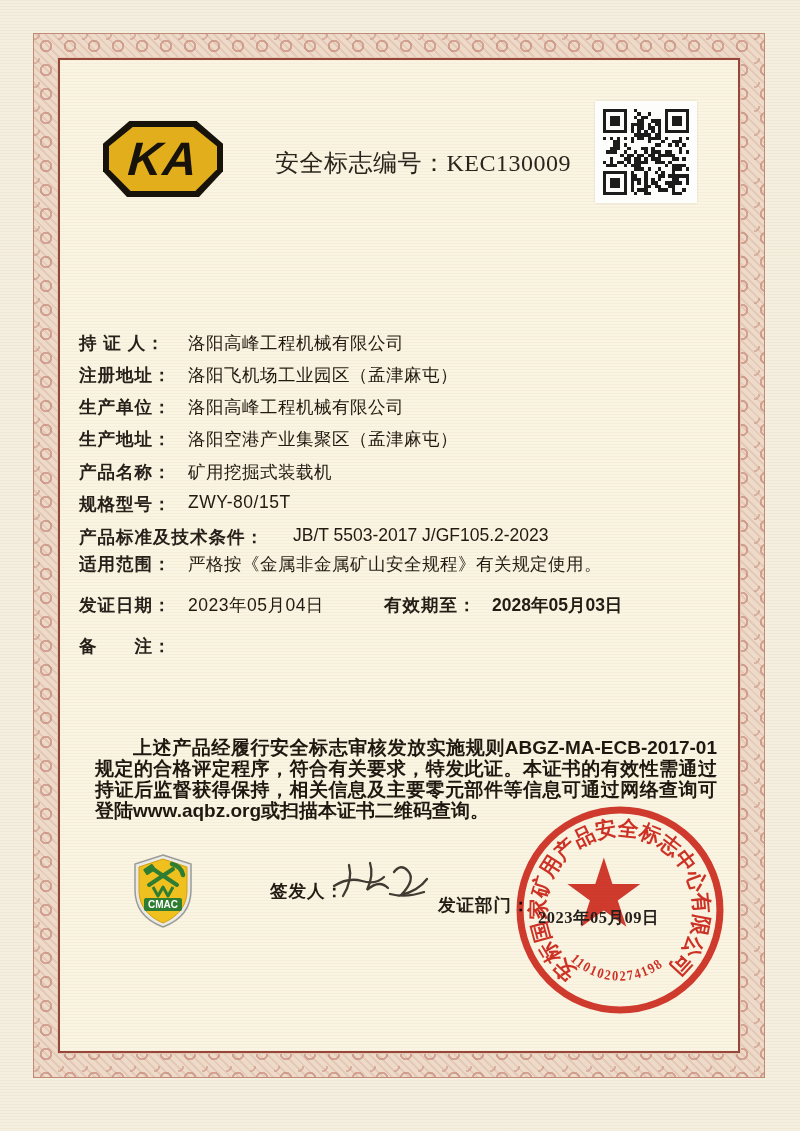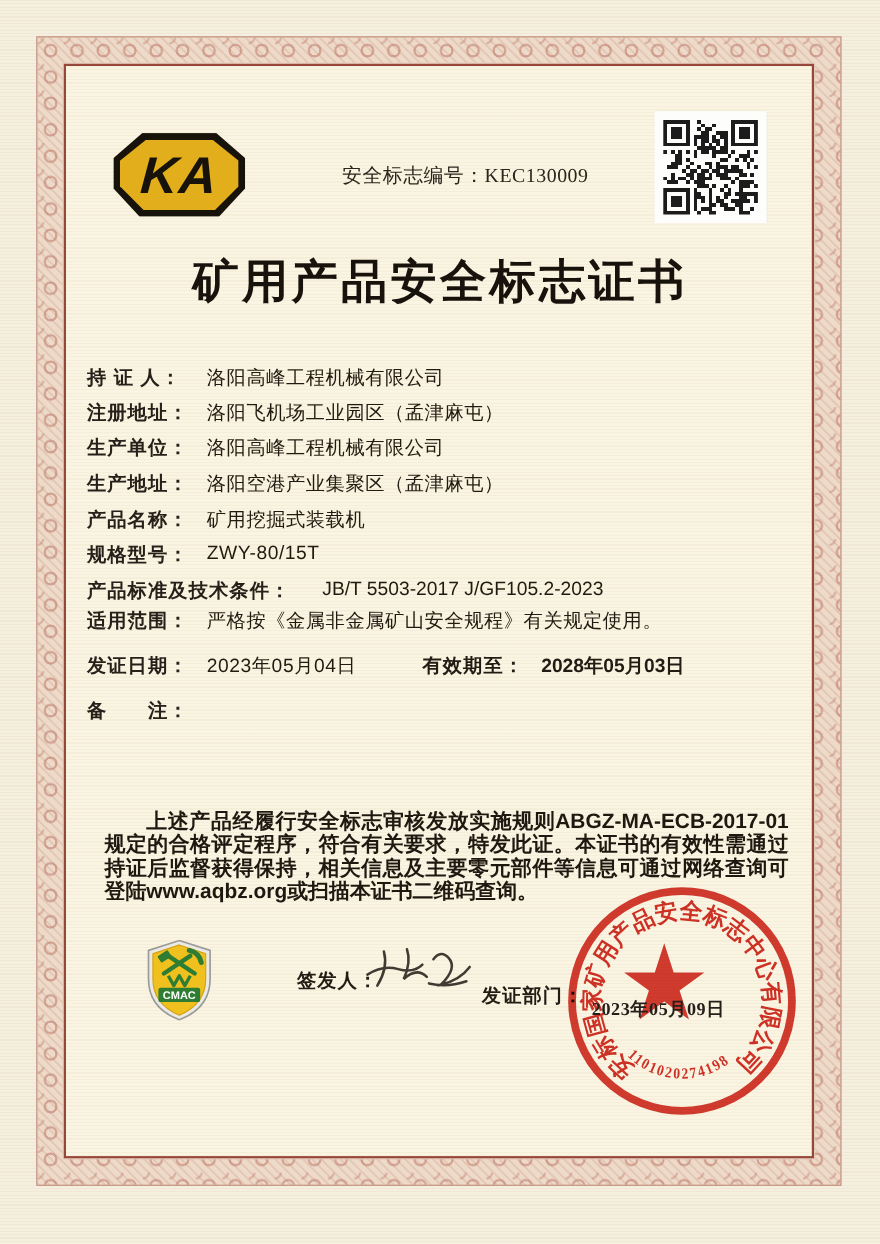--- a/index.html
+++ b/index.html
@@ -35,21 +35,21 @@
   .ka .outer{position:absolute; inset:0; background:#17130a;
     clip-path:polygon(22% 0,78% 0,100% 30%,100% 66%,80% 100%,20% 100%,0 66%,0 30%);}
   .ka .inner{position:absolute; inset:6px; background:linear-gradient(160deg,#ecбе2e 0%,#e2ae1c 55%,#caa м 100%);
     background:#e2ae1c;
     clip-path:polygon(22% 0,78% 0,100% 30%,100% 66%,80% 100%,20% 100%,0 66%,0 30%);}
   .ka .txt{position:absolute; inset:0; display:flex; align-items:center; justify-content:center;
     font-family:"Liberation Sans",sans-serif; font-weight:900; font-style:italic;
     font-size:47px; letter-spacing:1px; color:#17130a; transform:skewX(-4deg); padding-bottom:2px;}
   
   .cert-no{position:absolute; left:0; top:147px; width:100%; text-align:center; z-index:3;
-    font-family:"Liberation Serif", serif; font-size:18px; color:#2a241c; letter-spacing:.5px; padding-left:46px; box-sizing:border-box;}
+    font-family:"Liberation Serif", serif; font-size:24px; color:#2a241c; letter-spacing:.5px; padding-left:46px; box-sizing:border-box;}
   
   .qr{position:absolute; left:595px; top:101px; width:102px; height:102px; background:#fdfdfb; z-index:3;
     display:flex; align-items:center; justify-content:center; box-shadow:0 0 2px rgba(0,0,0,.12);}
   .qr svg{width:86px; height:86px;}
   
   .title{position:absolute; left:0; top:228px; width:100%; text-align:center; z-index:3;
     font-family:"Liberation Serif", serif; font-weight:900; font-size:42px; letter-spacing:3px; color:#18120c;}
   
   .row{position:absolute; left:79px; height:24px; white-space:nowrap; z-index:3;}
   .row .lbl{font-size:17.5px; font-weight:600; letter-spacing:1px; color:#27201а; color:#27201a;}
@@ -87,21 +87,20 @@
   <div class="cert-no">
     <span>安全标志编号：</span><span>KEC130009</span>
   </div>
 
   <div class="qr">
     <svg id="qr-svg" viewBox="0 0 25 25" shape-rendering="crispEdges">
         <path d="M0 0h1v1h-1zM1 0h1v1h-1zM2 0h1v1h-1zM3 0h1v1h-1zM4 0h1v1h-1zM5 0h1v1h-1zM6 0h1v1h-1zM9 0h1v1h-1zM18 0h1v1h-1zM19 0h1v1h-1zM20 0h1v1h-1zM21 0h1v1h-1zM22 0h1v1h-1zM23 0h1v1h-1zM24 0h1v1h-1zM0 1h1v1h-1zM6 1h1v1h-1zM10 1h1v1h-1zM13 1h1v1h-1zM18 1h1v1h-1zM24 1h1v1h-1zM0 2h1v1h-1zM2 2h1v1h-1zM3 2h1v1h-1zM4 2h1v1h-1zM6 2h1v1h-1zM9 2h1v1h-1zM11 2h1v1h-1zM12 2h1v1h-1zM18 2h1v1h-1zM20 2h1v1h-1zM21 2h1v1h-1zM22 2h1v1h-1zM24 2h1v1h-1zM0 3h1v1h-1zM2 3h1v1h-1zM3 3h1v1h-1zM4 3h1v1h-1zM6 3h1v1h-1zM10 3h1v1h-1zM11 3h1v1h-1zM14 3h1v1h-1zM15 3h1v1h-1zM16 3h1v1h-1zM18 3h1v1h-1zM20 3h1v1h-1zM21 3h1v1h-1zM22 3h1v1h-1zM24 3h1v1h-1zM0 4h1v1h-1zM2 4h1v1h-1zM3 4h1v1h-1zM4 4h1v1h-1zM6 4h1v1h-1zM8 4h1v1h-1zM9 4h1v1h-1zM10 4h1v1h-1zM11 4h1v1h-1zM13 4h1v1h-1zM15 4h1v1h-1zM16 4h1v1h-1zM18 4h1v1h-1zM20 4h1v1h-1zM21 4h1v1h-1zM22 4h1v1h-1zM24 4h1v1h-1zM0 5h1v1h-1zM6 5h1v1h-1zM8 5h1v1h-1zM10 5h1v1h-1zM11 5h1v1h-1zM13 5h1v1h-1zM14 5h1v1h-1zM16 5h1v1h-1zM18 5h1v1h-1zM24 5h1v1h-1zM0 6h1v1h-1zM1 6h1v1h-1zM2 6h1v1h-1zM3 6h1v1h-1zM4 6h1v1h-1zM5 6h1v1h-1zM6 6h1v1h-1zM8 6h1v1h-1zM10 6h1v1h-1zM12 6h1v1h-1zM14 6h1v1h-1zM16 6h1v1h-1zM18 6h1v1h-1zM19 6h1v1h-1zM20 6h1v1h-1zM21 6h1v1h-1zM22 6h1v1h-1zM23 6h1v1h-1zM24 6h1v1h-1zM9 7h1v1h-1zM10 7h1v1h-1zM11 7h1v1h-1zM12 7h1v1h-1zM13 7h1v1h-1zM15 7h1v1h-1zM16 7h1v1h-1zM0 8h1v1h-1zM2 8h1v1h-1zM4 8h1v1h-1zM6 8h1v1h-1zM8 8h1v1h-1zM10 8h1v1h-1zM11 8h1v1h-1zM13 8h1v1h-1zM14 8h1v1h-1zM15 8h1v1h-1zM16 8h1v1h-1zM18 8h1v1h-1zM22 8h1v1h-1zM24 8h1v1h-1zM3 9h1v1h-1zM4 9h1v1h-1zM8 9h1v1h-1zM13 9h1v1h-1zM17 9h1v1h-1zM20 9h1v1h-1zM21 9h1v1h-1zM22 9h1v1h-1zM3 10h1v1h-1zM4 10h1v1h-1zM6 10h1v1h-1zM15 10h1v1h-1zM16 10h1v1h-1zM19 10h1v1h-1zM21 10h1v1h-1zM23 10h1v1h-1zM2 11h1v1h-1zM3 11h1v1h-1zM4 11h1v1h-1zM7 11h1v1h-1zM11 11h1v1h-1zM12 11h1v1h-1zM14 11h1v1h-1zM22 11h1v1h-1zM1 12h1v1h-1zM2 12h1v1h-1zM3 12h1v1h-1zM6 12h1v1h-1zM9 12h1v1h-1zM12 12h1v1h-1zM14 12h1v1h-1zM15 12h1v1h-1zM16 12h1v1h-1zM18 12h1v1h-1zM19 12h1v1h-1zM22 12h1v1h-1zM24 12h1v1h-1zM5 13h1v1h-1zM7 13h1v1h-1zM8 13h1v1h-1zM10 13h1v1h-1zM11 13h1v1h-1zM13 13h1v1h-1zM14 13h1v1h-1zM16 13h1v1h-1zM17 13h1v1h-1zM18 13h1v1h-1zM19 13h1v1h-1zM20 13h1v1h-1zM2 14h1v1h-1zM6 14h1v1h-1zM7 14h1v1h-1zM9 14h1v1h-1zM10 14h1v1h-1zM12 14h1v1h-1zM14 14h1v1h-1zM15 14h1v1h-1zM16 14h1v1h-1zM20 14h1v1h-1zM21 14h1v1h-1zM23 14h1v1h-1zM0 15h1v1h-1zM2 15h1v1h-1zM4 15h1v1h-1zM5 15h1v1h-1zM7 15h1v1h-1zM9 15h1v1h-1zM10 15h1v1h-1zM11 15h1v1h-1zM12 15h1v1h-1zM15 15h1v1h-1zM16 15h1v1h-1zM17 15h1v1h-1zM19 15h1v1h-1zM1 16h1v1h-1zM2 16h1v1h-1zM3 16h1v1h-1zM6 16h1v1h-1zM8 16h1v1h-1zM9 16h1v1h-1zM10 16h1v1h-1zM18 16h1v1h-1zM20 16h1v1h-1zM21 16h1v1h-1zM22 16h1v1h-1zM23 16h1v1h-1zM9 17h1v1h-1zM10 17h1v1h-1zM11 17h1v1h-1zM13 17h1v1h-1zM16 17h1v1h-1zM20 17h1v1h-1zM21 17h1v1h-1zM22 17h1v1h-1zM24 17h1v1h-1zM0 18h1v1h-1zM1 18h1v1h-1zM2 18h1v1h-1zM3 18h1v1h-1zM4 18h1v1h-1zM5 18h1v1h-1zM6 18h1v1h-1zM8 18h1v1h-1zM12 18h1v1h-1zM15 18h1v1h-1zM17 18h1v1h-1zM20 18h1v1h-1zM0 19h1v1h-1zM6 19h1v1h-1zM8 19h1v1h-1zM9 19h1v1h-1zM12 19h1v1h-1zM16 19h1v1h-1zM17 19h1v1h-1zM19 19h1v1h-1zM20 19h1v1h-1zM21 19h1v1h-1zM22 19h1v1h-1zM23 19h1v1h-1zM24 19h1v1h-1zM0 20h1v1h-1zM2 20h1v1h-1zM3 20h1v1h-1zM4 20h1v1h-1zM6 20h1v1h-1zM8 20h1v1h-1zM9 20h1v1h-1zM10 20h1v1h-1zM12 20h1v1h-1zM14 20h1v1h-1zM16 20h1v1h-1zM20 20h1v1h-1zM21 20h1v1h-1zM24 20h1v1h-1zM0 21h1v1h-1zM2 21h1v1h-1zM3 21h1v1h-1zM4 21h1v1h-1zM6 21h1v1h-1zM8 21h1v1h-1zM10 21h1v1h-1zM12 21h1v1h-1zM14 21h1v1h-1zM15 21h1v1h-1zM18 21h1v1h-1zM19 21h1v1h-1zM20 21h1v1h-1zM21 21h1v1h-1zM22 21h1v1h-1zM24 21h1v1h-1zM0 22h1v1h-1zM2 22h1v1h-1zM3 22h1v1h-1zM4 22h1v1h-1zM6 22h1v1h-1zM8 22h1v1h-1zM12 22h1v1h-1zM13 22h1v1h-1zM15 22h1v1h-1zM16 22h1v1h-1zM19 22h1v1h-1zM20 22h1v1h-1zM0 23h1v1h-1zM6 23h1v1h-1zM8 23h1v1h-1zM10 23h1v1h-1zM11 23h1v1h-1zM12 23h1v1h-1zM16 23h1v1h-1zM17 23h1v1h-1zM18 23h1v1h-1zM20 23h1v1h-1zM23 23h1v1h-1zM0 24h1v1h-1zM1 24h1v1h-1zM2 24h1v1h-1zM3 24h1v1h-1zM4 24h1v1h-1zM5 24h1v1h-1zM6 24h1v1h-1zM9 24h1v1h-1zM12 24h1v1h-1zM13 24h1v1h-1zM20 24h1v1h-1zM21 24h1v1h-1zM22 24h1v1h-1z" fill="#1c1c1c"></path>
       </svg>
   </div>
 
-  <div class="title">矿用产品安全标志证书</div>
 
   <div class="row" style="top:331px">
     <span class="lbl">持 证 人：</span>
     <span class="val">洛阳高峰工程机械有限公司</span>
   </div>
   <div class="row" style="top:363px">
     <span class="lbl">注册地址：</span>
     <span class="val">洛阳飞机场工业园区（孟津麻屯）</span>
   </div>
   <div class="row" style="top:395px">

